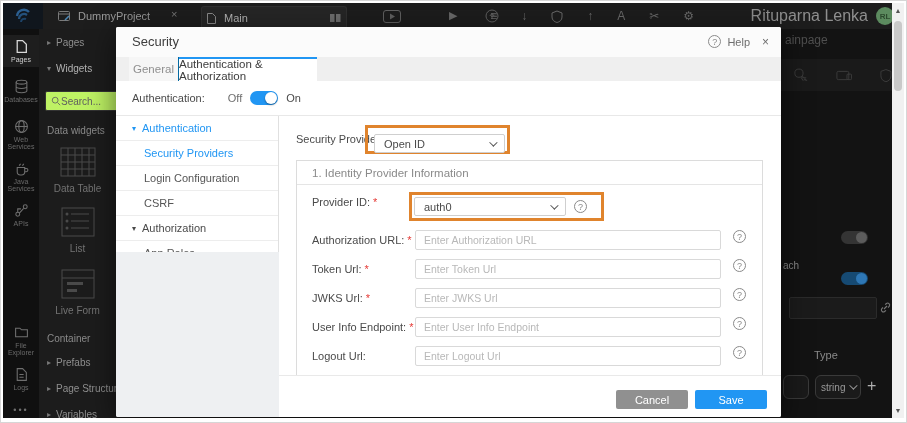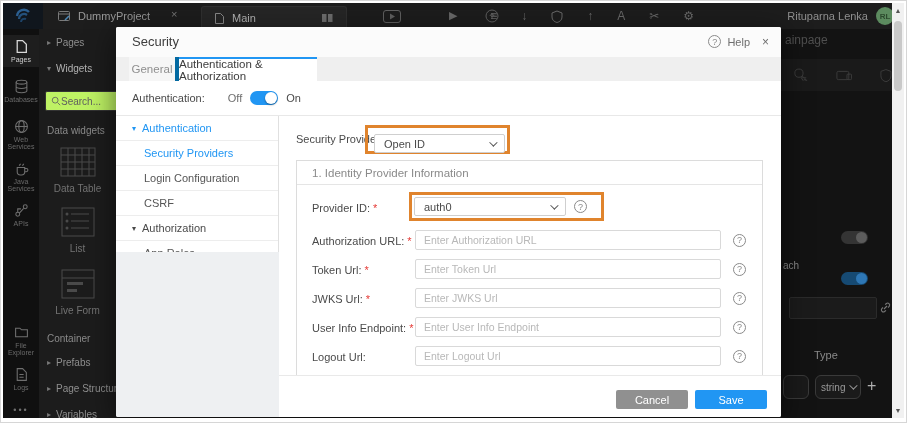--- a/index.html
+++ b/index.html
@@ -6,24 +6,24 @@
   body { font-family:"Liberation Sans","DejaVu Sans",sans-serif; background:#fff; }
   .screen { position:relative; width:907px; height:423px; background:#fff; border:1px solid #d6d6d6; overflow:hidden; }
   .app { position:absolute; left:2px; top:2px; width:901px; height:415px; background:#141414; overflow:hidden; }
   .abs { position:absolute; }
 
   
   .topbar { position:absolute; left:0; top:0; width:901px; height:26px; background:#1d1d1d; }
   .logo { position:absolute; left:0; top:0; width:40px; height:26px; background:#10161d; display:flex; align-items:center; justify-content:center; }
   .proj { position:absolute; left:54px; top:0; height:26px; display:flex; align-items:center; gap:7px; color:#9a9a9a; font-size:11px; }
   .proj-x { position:absolute; left:168px; top:5px; color:#777; font-size:11px; }
-  .mtab { position:absolute; left:198px; top:3px; width:146px; height:23px; background:#262626; border:1px solid #303030; border-bottom:none; border-radius:3px 3px 0 0; display:flex; align-items:center; gap:7px; padding:0 12px; color:#b5b5b5; font-size:11px; }
+  .mtab { position:absolute; left:198px; top:3px; width:146px; height:23px; background:#262626; border:1px solid #303030; border-bottom:none; border-radius:3px 3px 0 0; display:flex; align-items:center; gap:7px; padding:0 4px; color:#b5b5b5; font-size:11px; }
   .tb-right { position:absolute; right:210px; top:0; height:26px; display:flex; align-items:center; gap:24px; color:#6a6a6a; font-size:12px; }
   .user { position:absolute; right:10px; top:0; height:26px; display:flex; align-items:center; gap:8px; }
-  .user-name { color:#8f8f8f; font-size:11px; }
+  .user-name { color:#8f8f8f; font-size:16px; }
   .avatar { width:18px; height:18px; border-radius:50%; background:#5c8b5f; color:#2c4a2e; font-size:8px; font-weight:bold; display:flex; align-items:center; justify-content:center; }
 
   
   .rail { position:absolute; left:0; top:26px; width:36px; height:389px; background:#101010; }
   .rail-item { width:36px; display:flex; flex-direction:column; align-items:center; gap:2px; color:#6a6a6a; font-size:7px; text-align:center; padding:4px 0; }
   .rail-item.active { background:#1e1e1e; color:#cfcfcf; }
   .rail-item svg { stroke:#6f6f6f; }
   .rail-item.active svg { stroke:#d8d8d8; }
   .rail-dots { color:#6f6f6f; font-size:9px; letter-spacing:2px; text-align:center; }
 
@@ -53,41 +53,41 @@
 
   
   .modal { position:absolute; left:113px; top:24px; width:665px; height:390px; background:#fff; border-radius:2px; box-shadow:0 6px 30px rgba(0,0,0,.55); overflow:hidden; }
   .m-header { position:absolute; left:0; top:0; width:665px; height:30px; background:#fbfbfb; }
   .m-title { position:absolute; left:16px; top:7px; font-size:13px; color:#3d3d3d; }
   .m-help { position:absolute; right:31px; top:8px; display:flex; align-items:center; gap:6px; color:#6e6e6e; font-size:11px; }
   .qcirc { width:13px; height:13px; border:1px solid #8a8a8a; border-radius:50%; color:#8a8a8a; font-size:9px; display:inline-flex; align-items:center; justify-content:center; }
   .m-close { position:absolute; right:12px; top:8px; color:#6e6e6e; font-size:12px; }
   .m-tabbar { position:absolute; left:0; top:30px; width:665px; height:24px; background:#efefef; }
   .m-tab { position:absolute; top:0; height:24px; display:flex; align-items:center; justify-content:center; font-size:11.5px; }
-  .m-tab.inactive { left:13px; width:50px; color:#8f8f8f; background:#f6f6f6; border-right:4px solid #0369a1; }
+  .m-tab.inactive { left:13px; width:50px; color:#8f8f8f; background:#f6f6f6; border-right:1px solid #0369a1; }
   .m-tab.active { left:63px; width:138px; color:#3d3d3d; background:#fff; border-top:2px solid #2196f3; }
   .m-authrow { position:absolute; left:0; top:54px; width:665px; height:34px; background:#fff; display:flex; align-items:center; font-size:11px; color:#4a4a4a; }
   .sw { width:28px; height:14px; border-radius:8px; background:#2196f3; position:relative; margin:0 8px; }
   .sw .knob { position:absolute; right:1px; top:1px; width:12px; height:12px; border-radius:50%; background:#fff; box-shadow:0 1px 2px rgba(0,0,0,.4); }
   .m-body { position:absolute; left:0; top:88px; width:665px; height:260px; border-top:1px solid #e8e8e8; overflow:hidden; }
   .m-nav { position:absolute; left:0; top:0; width:163px; height:260px; background:#fff; border-right:1px solid #e0e0e0; }
   .nav-row { height:25px; display:flex; align-items:center; gap:6px; border-bottom:1px solid #ededed; font-size:11px; color:#555; padding-left:16px; }
   .nav-row.sub { padding-left:28px; }
   .nav-row .tri { font-size:8px; }
   .nav-row.grp-blue, .nav-row.active-item { color:#2196f3; }
   .nav-gray { position:absolute; left:0; top:225px; width:163px; height:165px; background:#eef0f2; }
   .m-form { position:absolute; left:163px; top:0; width:492px; height:260px; background:#fff; }
   .f-label { font-size:11px; color:#4a4a4a; }
   .req { color:#e53935; margin-left:3px; font-size:11px; }
   .selectbox { background:#fff; border:1px solid #cfcfcf; border-radius:2px; display:flex; align-items:center; justify-content:space-between; padding:0 9px; font-size:11px; color:#4a4a4a; height:19px; }
   .chev { width:6px; height:6px; border-right:1.5px solid #555; border-bottom:1.5px solid #555; transform:rotate(45deg) translateY(-2px); }
   .hl { border:3px solid #e0842d; }
   .section { position:absolute; left:17px; top:44px; width:467px; height:230px; border:1px solid #dcdcdc; }
   .sec-head { height:24px; display:flex; align-items:center; padding-left:15px; font-size:11.5px; color:#8a8a8a; border-bottom:1px solid #e5e5e5; }
-  .frow { display:flex; align-items:center; margin:9px 0 0 15px; height:20px; }
+  .frow { display:flex; margin:9px 0 0 15px; height:20px; }
   .frow .f-label-wrap { width:103px; flex:none; }
   .finput { width:306px; height:20px; border:1px solid #d9d9d9; border-radius:2px; font-size:10.5px; color:#555; padding:0 8px; outline:none; font-family:"Liberation Sans","DejaVu Sans",sans-serif; }
   .finput::placeholder { color:#b8b8b8; }
   .fq { margin-left:12px; }
   .m-footer { position:absolute; left:163px; top:348px; width:502px; height:42px; background:#fff; border-top:1px solid #e9e9e9; }
   .btn { position:absolute; top:14px; width:72px; height:19px; border:none; border-radius:2px; color:#fff; font-size:11px; font-family:"Liberation Sans","DejaVu Sans",sans-serif; }
   .btn.cancel { left:337px; background:#909090; }
   .btn.save { left:416px; background:#2196f3; }
 </style>
 </head>

